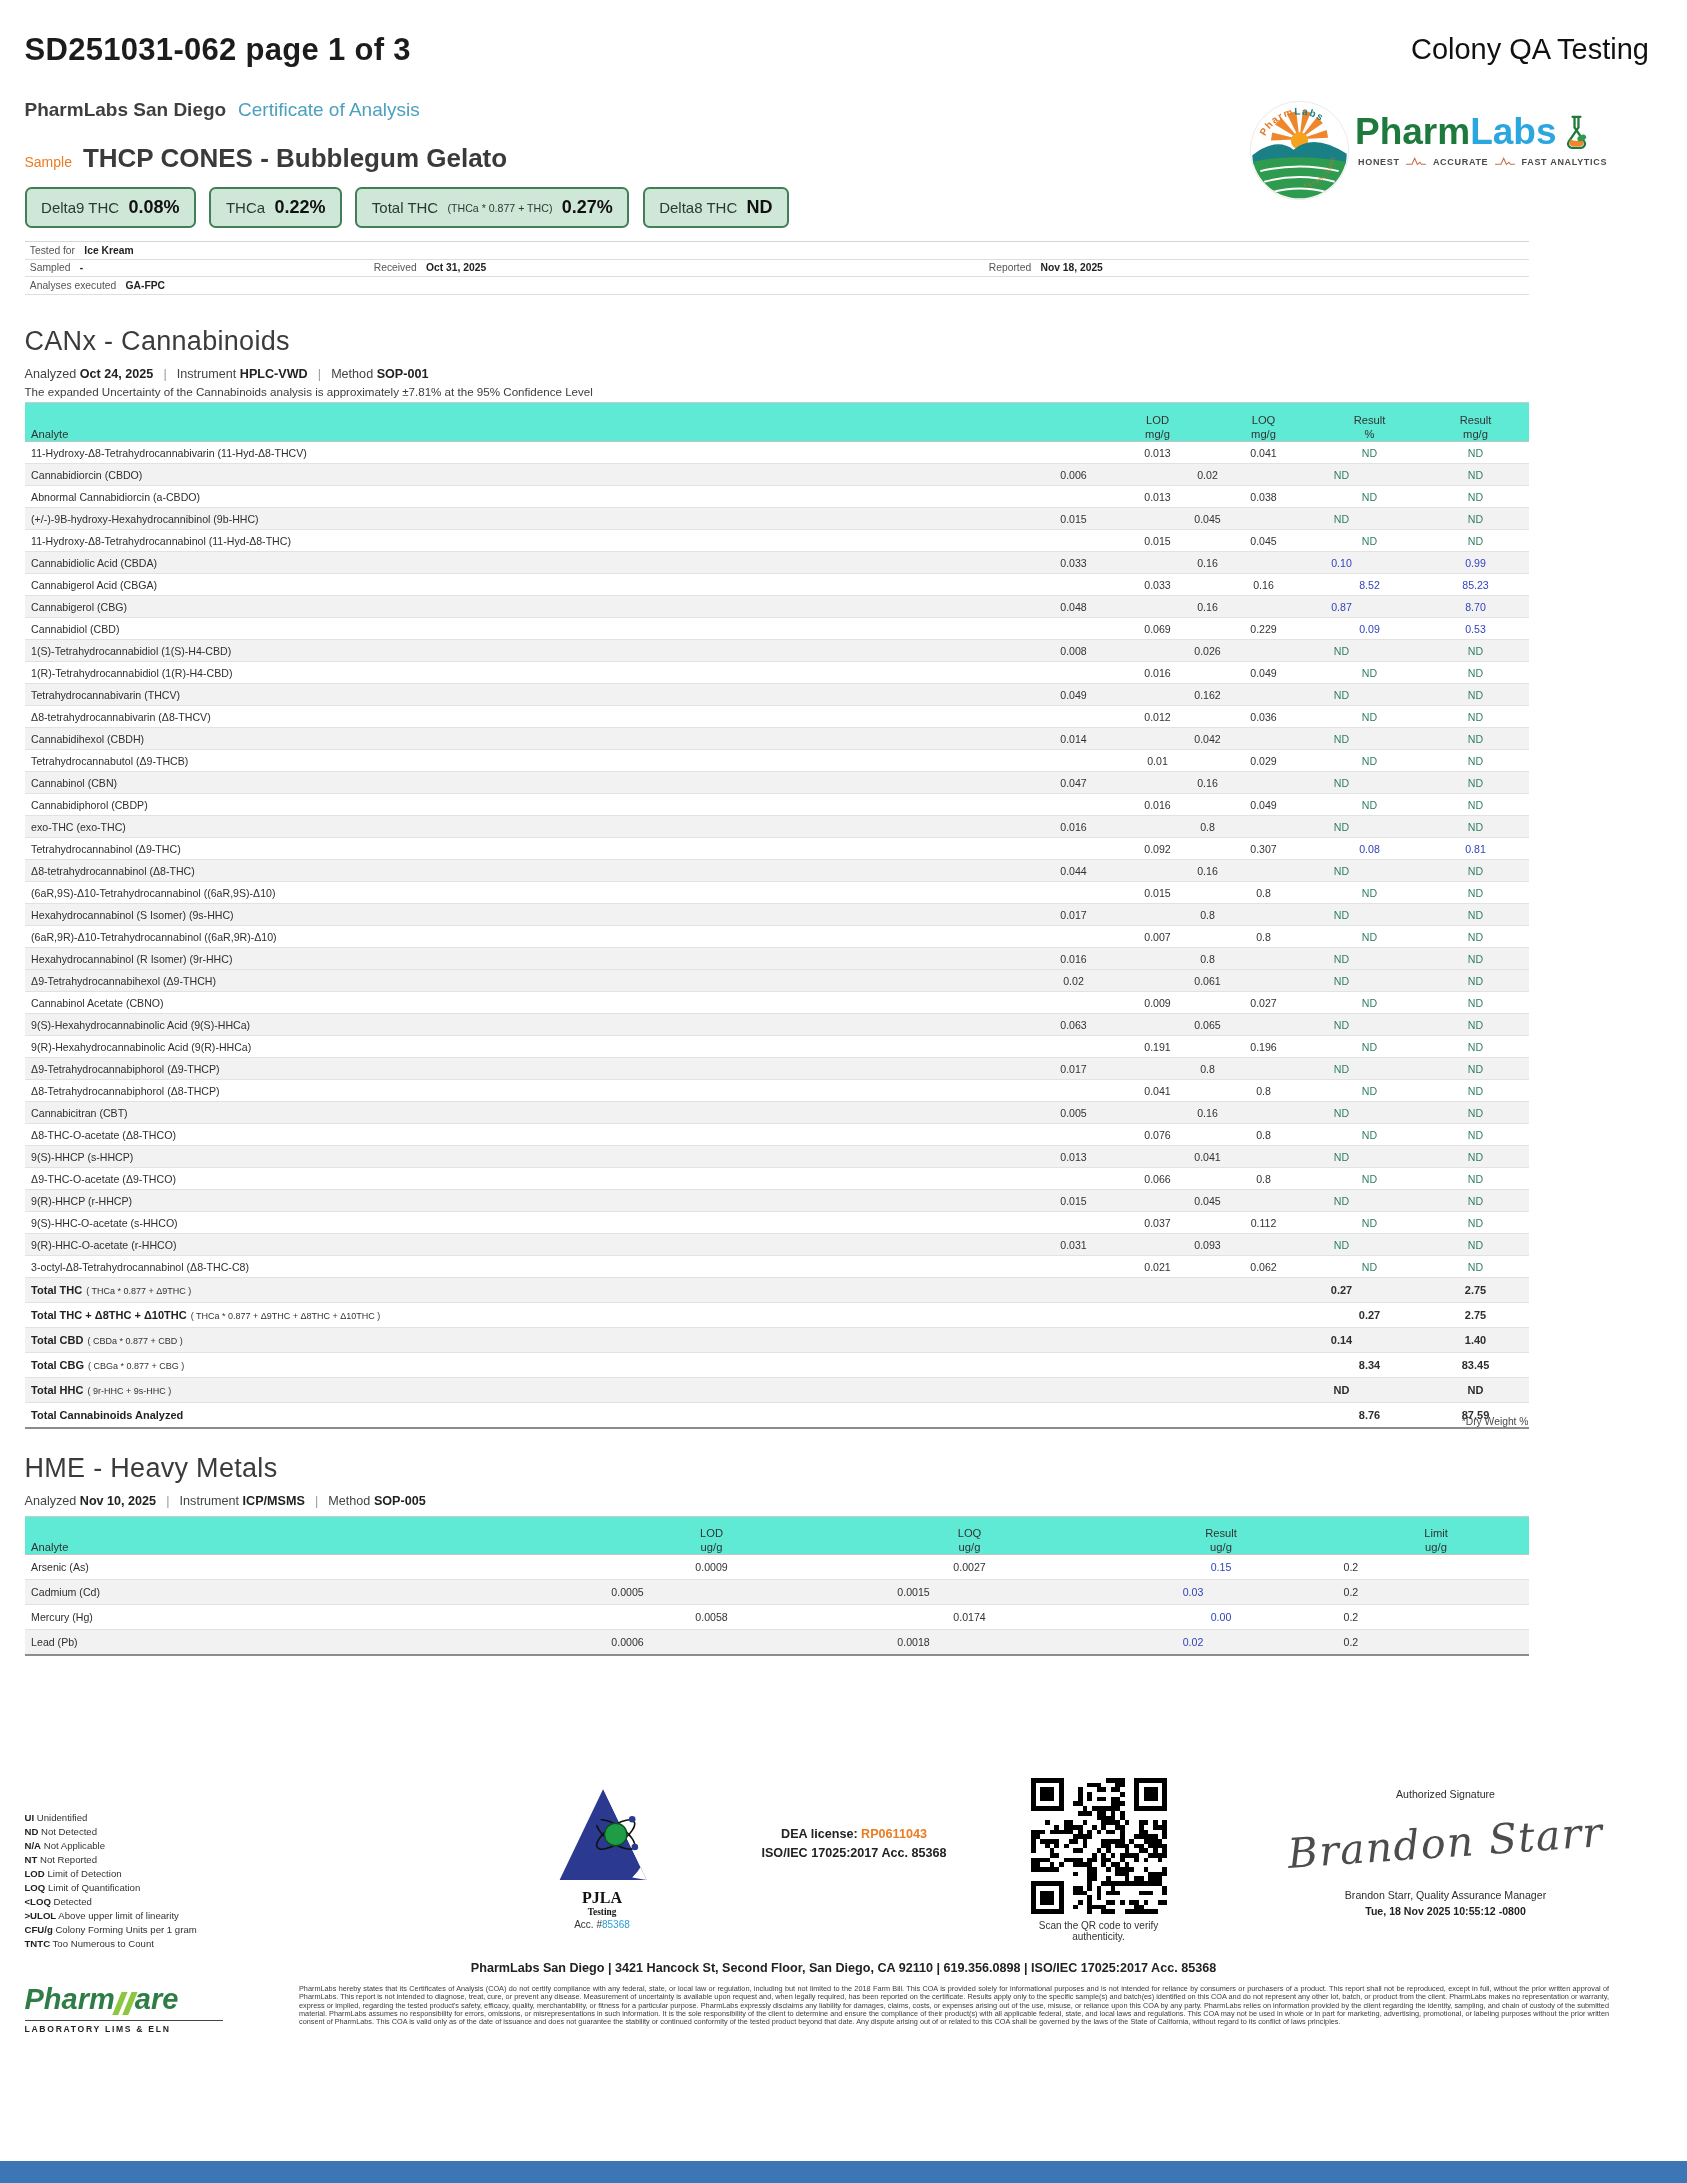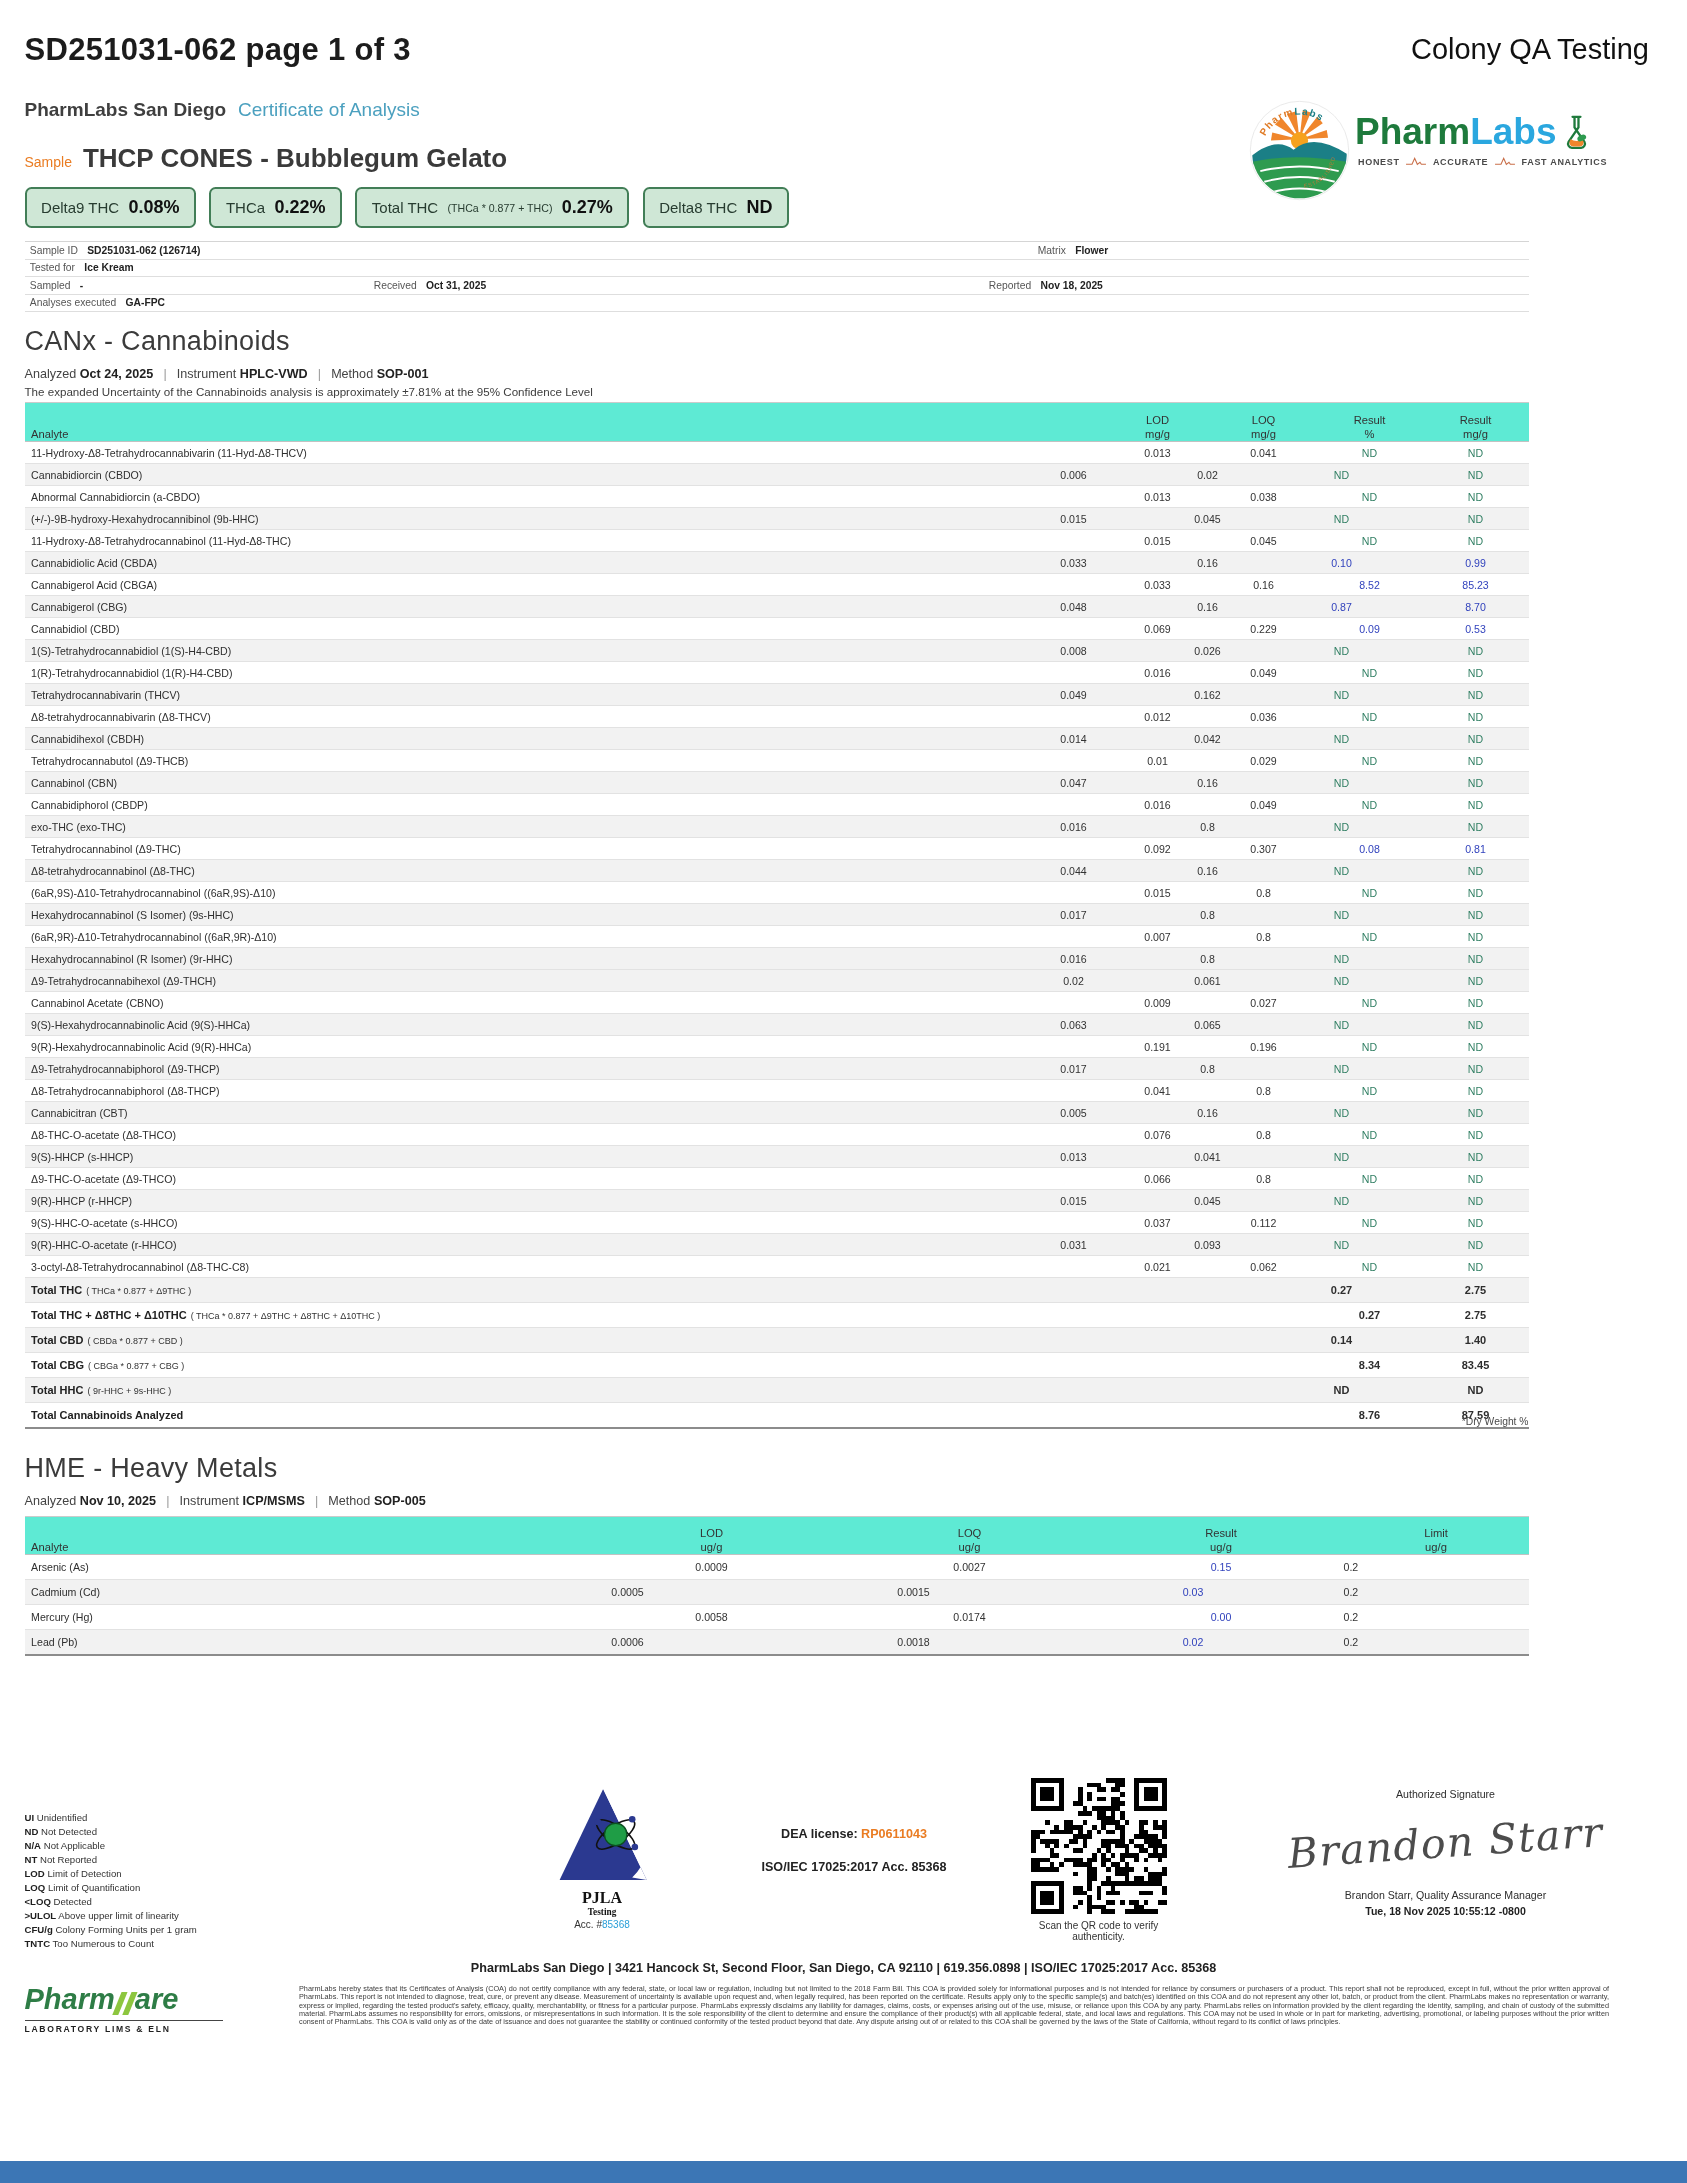--- a/index.html
+++ b/index.html
@@ -72,21 +72,21 @@
   .legend{left:24.5px;top:1811px;font-size:9.6px;color:#333;line-height:14px;}
   .legend b{color:#1f1f1f;}
   .pjla{left:536px;top:1785px;width:132px;text-align:center;font-family:"Liberation Serif",serif;}
   .pjla-name{font-size:16px;font-weight:bold;color:#111;margin-top:2.6px;}
   .pjla-sub{font-size:9.3px;font-weight:bold;color:#111;}
   .pjla-acc{font-size:10px;color:#333;font-family:"Liberation Sans",sans-serif;margin-top:2.6px;}
   .pjla-acc .accnum{color:#2a9fd8;}
   .dea-block{left:715px;top:1827px;width:278px;text-align:center;}
   .dea-line{font-size:12.6px;color:#222;font-weight:bold;}
   .dea-value{color:#ea7c22;}
-  .iso-line{font-size:12.6px;color:#222;font-weight:bold;margin-top:19px;}
+  .iso-line{font-size:12.6px;color:#222;font-weight:bold;margin-top:5px;}
   .qr-block{left:1029px;top:1778px;width:139px;text-align:center;}
   .qr-caption{font-size:10px;color:#333;margin-top:4px;}
   .sig-block{left:1280px;top:1788px;width:331px;text-align:center;}
   .auth-label{font-size:10.6px;color:#2d2d2d;}
   .signature{font-family:"DejaVu Serif",serif;font-style:italic;font-size:41px;color:#4c4c4c;transform:rotate(-4deg);margin-top:18.5px;letter-spacing:1.3px;}
   .signer{font-size:10.6px;color:#2d2d2d;margin-top:22.5px;}
   .signed-at{font-size:10.6px;font-weight:bold;color:#1f1f1f;margin-top:4px;}
   .address{left:0;top:1961px;width:1687px;text-align:center;font-size:12.6px;font-weight:bold;color:#222;}
   .pharmware{left:24.5px;top:1983px;width:218px;}
   .pw-row{display:flex;align-items:flex-end;}
@@ -186,28 +186,20 @@
         <span class="b-formula">(THCa * 0.877 + THC)</span>
         <span class="b-value">0.27%</span>
       </div>
       <div class="badge">
         <span class="b-label">Delta8 THC</span>
         <span class="b-value">ND</span>
       </div>
     </div>
 
   <div class="abs meta-table">
-    <div class="meta-row">
-      <span class="m-label">Sample ID</span>
-      <span class="m-value">SD251031-062 (126714)</span>
-      <span class="m-sub" style="left:1008px">
-        <span class="m-label">Matrix</span>
-        <span class="m-value">Flower</span>
-      </span>
-    </div>
     <div class="meta-row">
       <span class="m-label">Tested for</span>
       <span class="m-value">Ice Kream</span>
     </div>
     <div class="meta-row">
       <span class="m-label">Sampled</span>
       <span class="m-value">-</span>
       <span class="m-sub" style="left:344px">
         <span class="m-label">Received</span>
         <span class="m-value">Oct 31, 2025</span>

